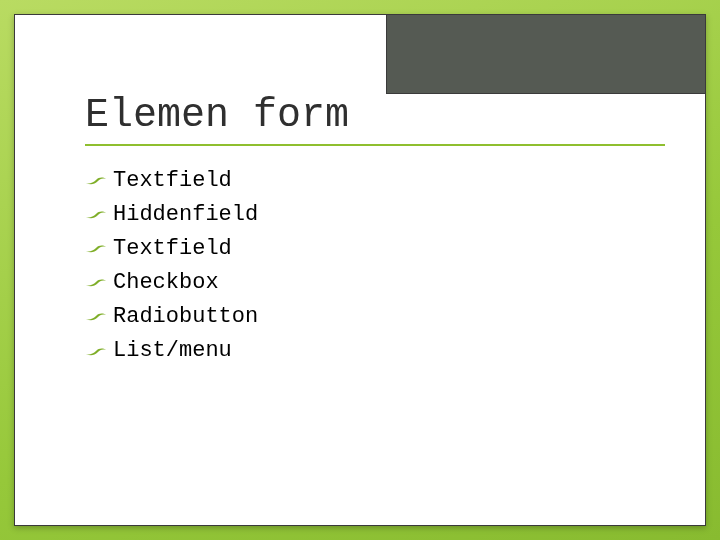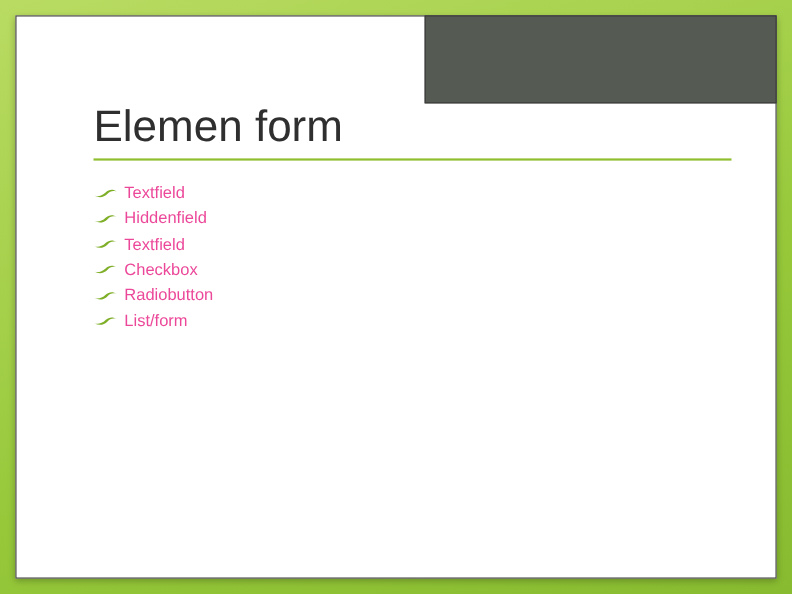--- a/index.html
+++ b/index.html
@@ -35,38 +35,39 @@
     height: 80px;
     background: #555a53;
     border: 1px solid #3a3a3a;
     box-sizing: border-box;
   }
   .content {
     position: absolute;
     top: 78px;
     left: 70px;
     right: 40px;
+    font-family: Liberation Mono, monospace;
   }
   h1.title {
     margin: 0 0 18px 0;
     font-size: 40px;
     font-weight: 400;
     color: #2f2f2f;
     letter-spacing: 0px;
     padding-bottom: 6px;
     border-bottom: 2px solid #8fbf2f;
   }
   ul.bullets {
     list-style: none;
     margin: 4px 0 0 0;
     padding: 0;
   }
   ul.bullets li {
-    font-size: 15px;
-    color: #ec4899;
+    font-size: 22px;
+    color: #000000;
     line-height: 1.55;
     display: flex;
     align-items: center;
   }
   .bullet-icon {
     display: inline-block;
     margin-right: 6px;
     line-height: 1;
   }
   .bullet-icon svg {
@@ -123,18 +124,18 @@
             </svg>
           </span>
           <span>Radiobutton</span>
         </li>
         <li>
           <span class="bullet-icon">
             <svg width="22" height="14" viewBox="0 0 22 14">
               <path d="M1 9 C5 11, 9 11, 13 7 C15 5, 17 4, 21 5 C18 3, 14 3, 11 6 C8 9, 4 10, 1 9 Z" fill="#7fae28"></path>
             </svg>
           </span>
-          <span>List/form</span>
+          <span>List/menu</span>
         </li>
       </ul>
     </div>
   </div>
 </div>
 
 </body></html>

